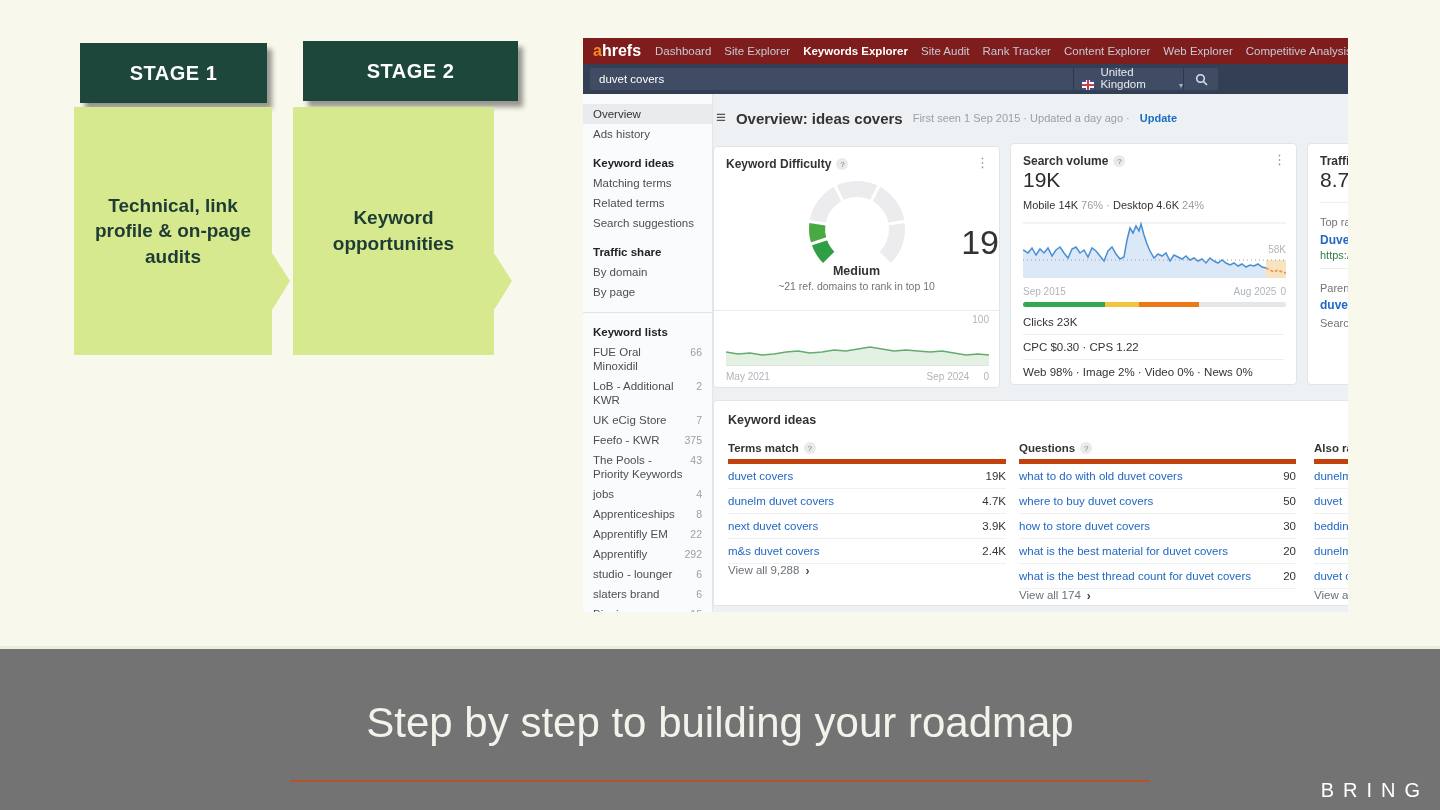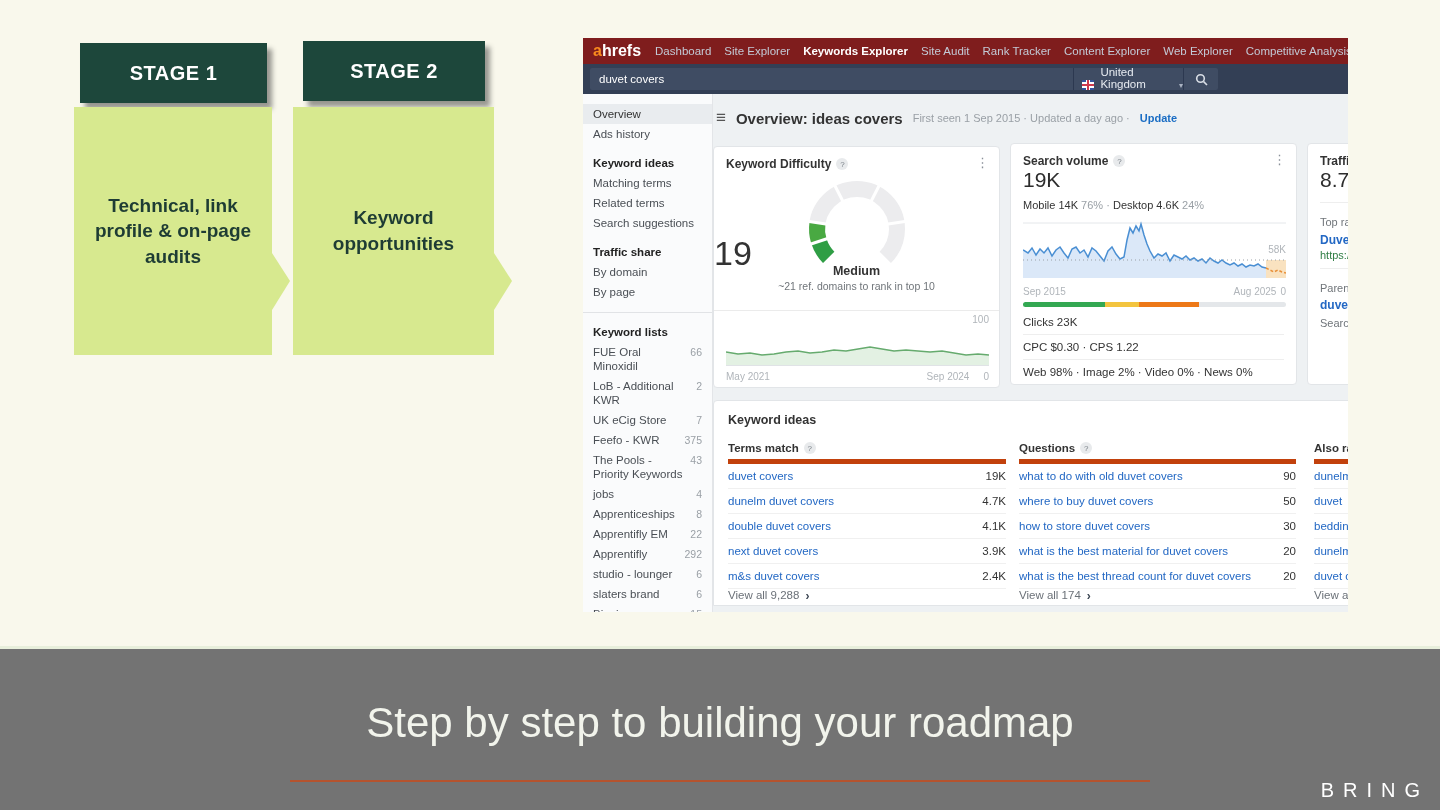--- a/index.html
+++ b/index.html
@@ -49,21 +49,21 @@
   .ov-title{font-size:15px;font-weight:bold;color:#333;}
   .ov-meta{font-size:11px;color:#9aa0a6;}
   .ov-update{font-size:11px;font-weight:bold;color:#1a6dc4;}
 
   .card{position:absolute;background:#fff;border:1px solid #e2e5e8;border-radius:4px;box-sizing:border-box;}
   .card-title{position:absolute;left:12px;top:10px;font-size:12px;font-weight:bold;color:#333;display:flex;align-items:center;gap:5px;}
   .help{width:12px;height:12px;border-radius:50%;background:#e8eaec;color:#7a8188;font-size:8px;font-weight:normal;
     display:inline-flex;align-items:center;justify-content:center;}
   .kebab{position:absolute;right:10px;top:8px;color:#8a9099;font-size:13px;}
 
-  .kd-num{position:absolute;left:0;top:76px;width:100%;text-align:left;font-size:34px;color:#333;margin-top:11px;}
+  .kd-num{position:absolute;left:0;top:76px;width:100%;text-align:right;font-size:34px;color:#333;}
   .kd-medium{position:absolute;left:0;top:117px;width:100%;text-align:center;font-size:12.5px;font-weight:bold;color:#333;}
   .kd-hint{position:absolute;left:0;top:133px;width:100%;text-align:center;font-size:10.5px;color:#70757a;}
   .kd-sect{position:absolute;left:0;top:163px;width:100%;border-top:1px solid #ebebeb;}
   .axis-lab{position:absolute;font-size:10px;color:#b0b5ba;}
   .date-row{position:absolute;left:12px;right:10px;display:flex;justify-content:space-between;font-size:10px;color:#b0b5ba;}
 
   .sv-value{position:absolute;left:12px;top:24px;font-size:21px;color:#2d2d2d;}
   .sv-device{position:absolute;left:12px;top:55px;font-size:11px;color:#333;}
   .sv-device .lt{color:#9aa0a6;}
   .sv-bar{position:absolute;left:12px;top:158px;width:263px;height:5px;border-radius:3px;overflow:hidden;display:flex;}
@@ -97,21 +97,21 @@
 <div class="slide">
 
   <div class="stage-header" style="left:80px;top:43px;width:187px;height:60px;">
     <span>STAGE 1</span>
   </div>
   <div class="stage-body" style="left:74px;top:107px;width:198px;height:248px;">
     <span>Technical, link profile &amp; on-page audits</span>
     <div class="stage-arrow"></div>
   </div>
 
-  <div class="stage-header" style="left:303px;top:41px;width:182px;height:60px;">
+  <div class="stage-header" style="left:303px;top:41px;width:215px;height:60px;">
     <span>STAGE 2</span>
   </div>
   <div class="stage-body" style="left:293px;top:107px;width:201px;height:248px;">
     <span>Keyword opportunities</span>
     <div class="stage-arrow"></div>
   </div>
 
   <div class="ahrefs">
 
     <div class="topnav">
@@ -333,24 +333,20 @@
         </div>
         <div class="irow">
             <a href="#">duvet covers</a>
             <span class="ival">19K</span>
           </div>
         <div class="irow">
             <a href="#">dunelm duvet covers</a>
             <span class="ival">4.7K</span>
           </div>
         <div class="irow">
-            <a href="#">double duvet covers</a>
-            <span class="ival">4.1K</span>
-          </div>
-        <div class="irow">
             <a href="#">next duvet covers</a>
             <span class="ival">3.9K</span>
           </div>
         <div class="irow">
             <a href="#">m&amp;s duvet covers</a>
             <span class="ival">2.4K</span>
           </div>
         <div class="iview">
             <span>View all 9,288</span>
             <span class="ichev">›</span>

